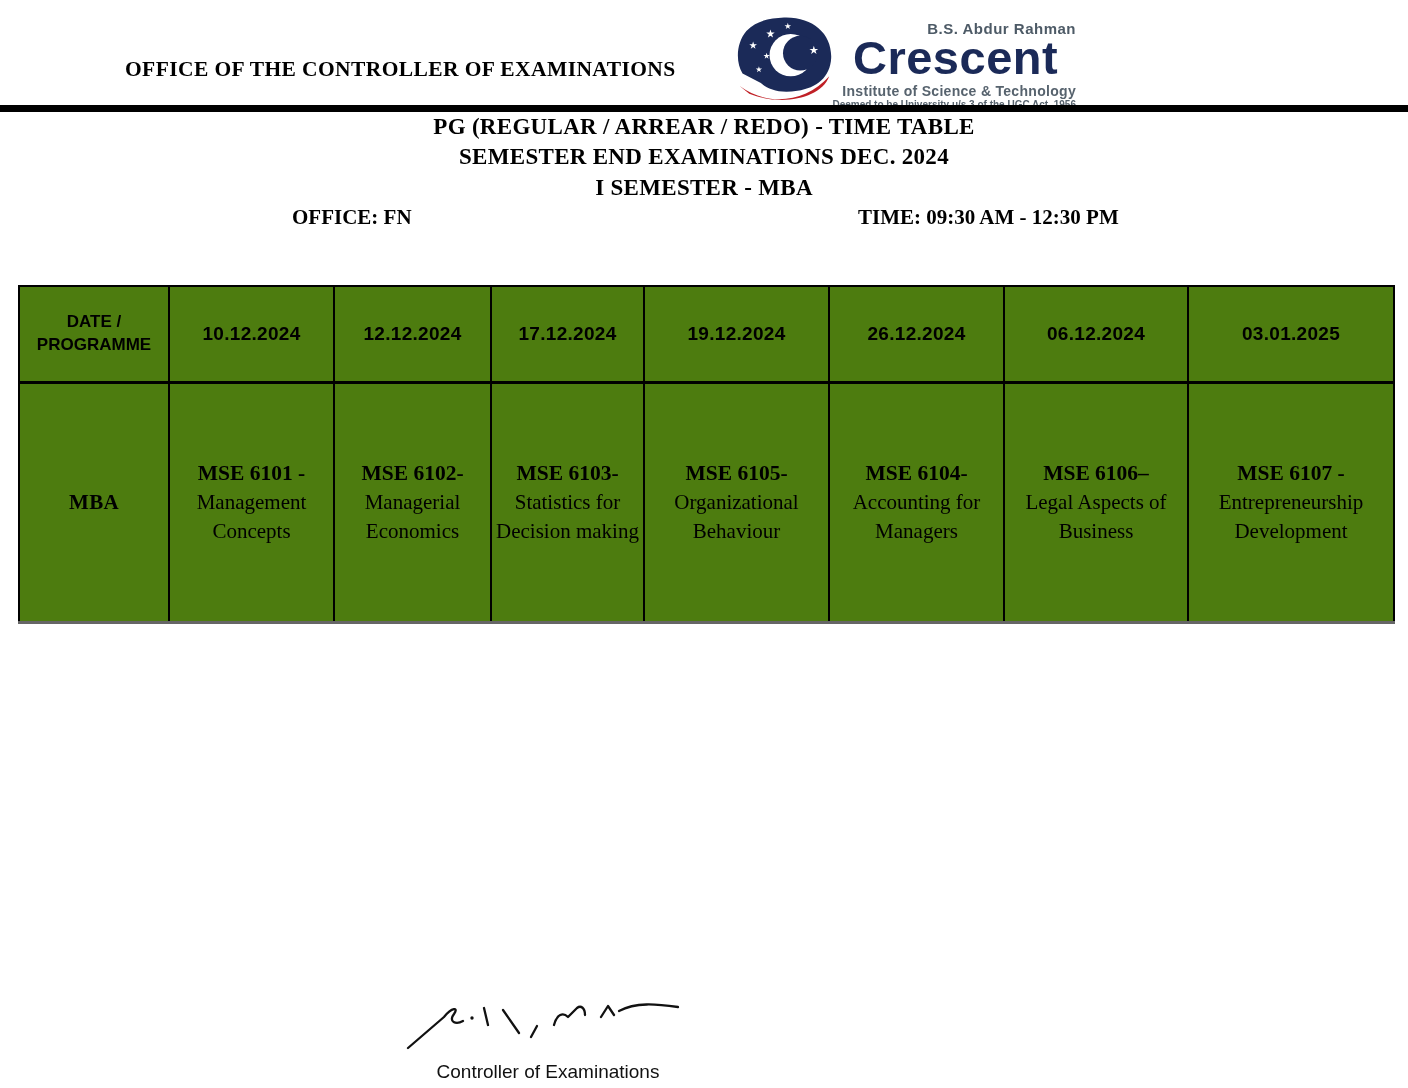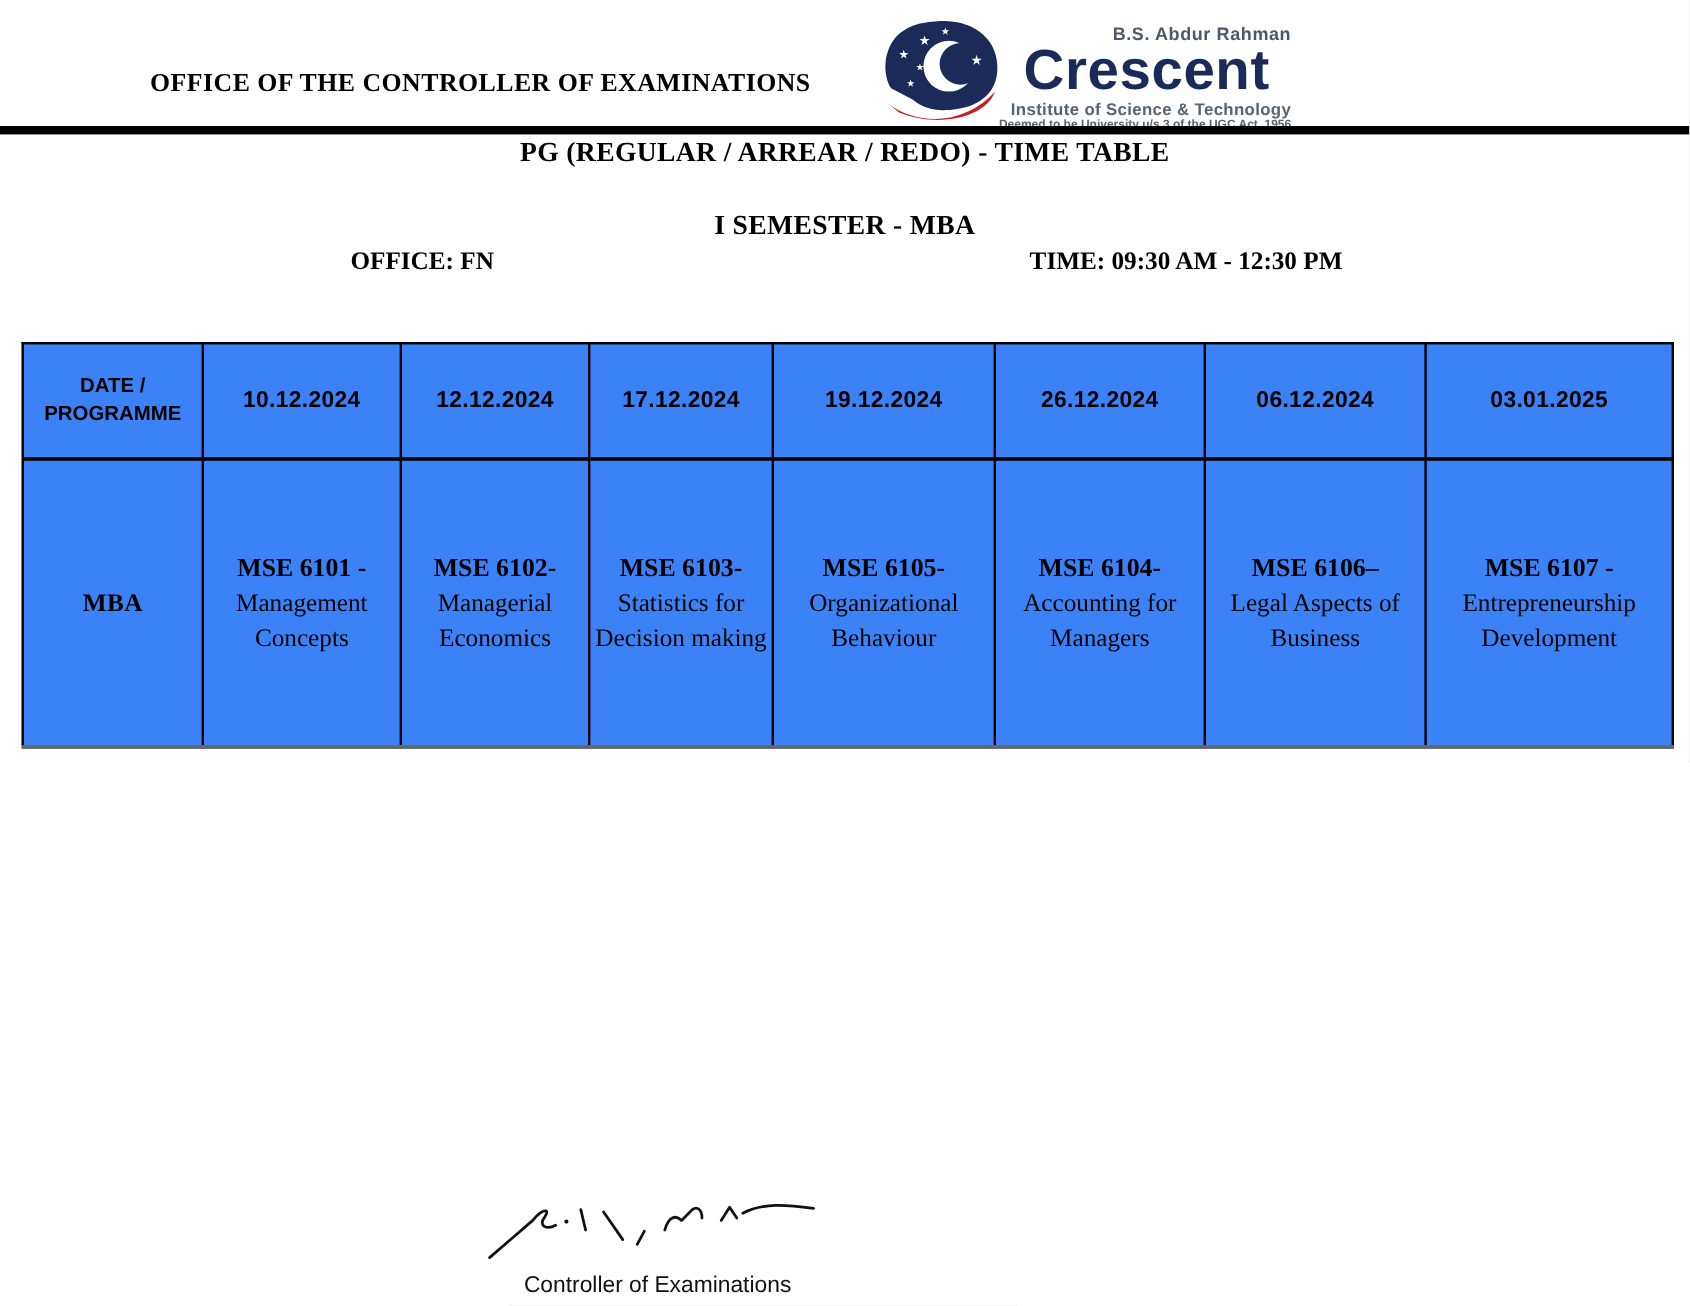--- a/index.html
+++ b/index.html
@@ -59,21 +59,21 @@
   }
   .time-label {
     position:absolute; left:858px; top:205px;
     font-weight:bold; font-size:21px;
   }
 
   
   table.timetable {
     position:absolute; left:18px; top:285px;
     border-collapse:collapse; table-layout:fixed; width:1375px;
-    background:#3b82f6;
+    background:#4d7c0f;
   }
   table.timetable td {
     border:2px solid #000; text-align:center; vertical-align:middle;
     padding:4px; overflow:hidden;
   }
   tr.head-row td { height:86px; border-bottom:3px solid #000; }
   tr.body-row td { height:229px; border-bottom:3px solid #666;margin-top:28px; }
   .corner-head {
     font-family:"Liberation Sans", sans-serif; font-weight:bold;
     font-size:17px; line-height:1.35;
@@ -129,20 +129,21 @@
     </svg>
     <div class="logo-toptext">B.S. Abdur Rahman</div>
     <div class="logo-brand">Crescent</div>
     <div class="logo-subtitle">Institute of Science &amp; Technology</div>
     <div class="logo-tagline">Deemed to be University u/s 3 of the UGC Act, 1956</div>
   </div>
 
   <div class="divider-bar"></div>
 
   <div class="doc-title t1">PG (REGULAR / ARREAR / REDO) - TIME TABLE</div>
+  <div class="doc-title t2">SEMESTER END EXAMINATIONS DEC. 2024</div>
   <div class="doc-title t3">I SEMESTER - MBA</div>
   <div class="session-label">OFFICE: FN</div>
   <div class="time-label">TIME: 09:30 AM - 12:30 PM</div>
 
   <table class="timetable">
     <colgroup>
       <col style="width:150px">
         <col style="width:165px">
         <col style="width:157px">
         <col style="width:153px">

